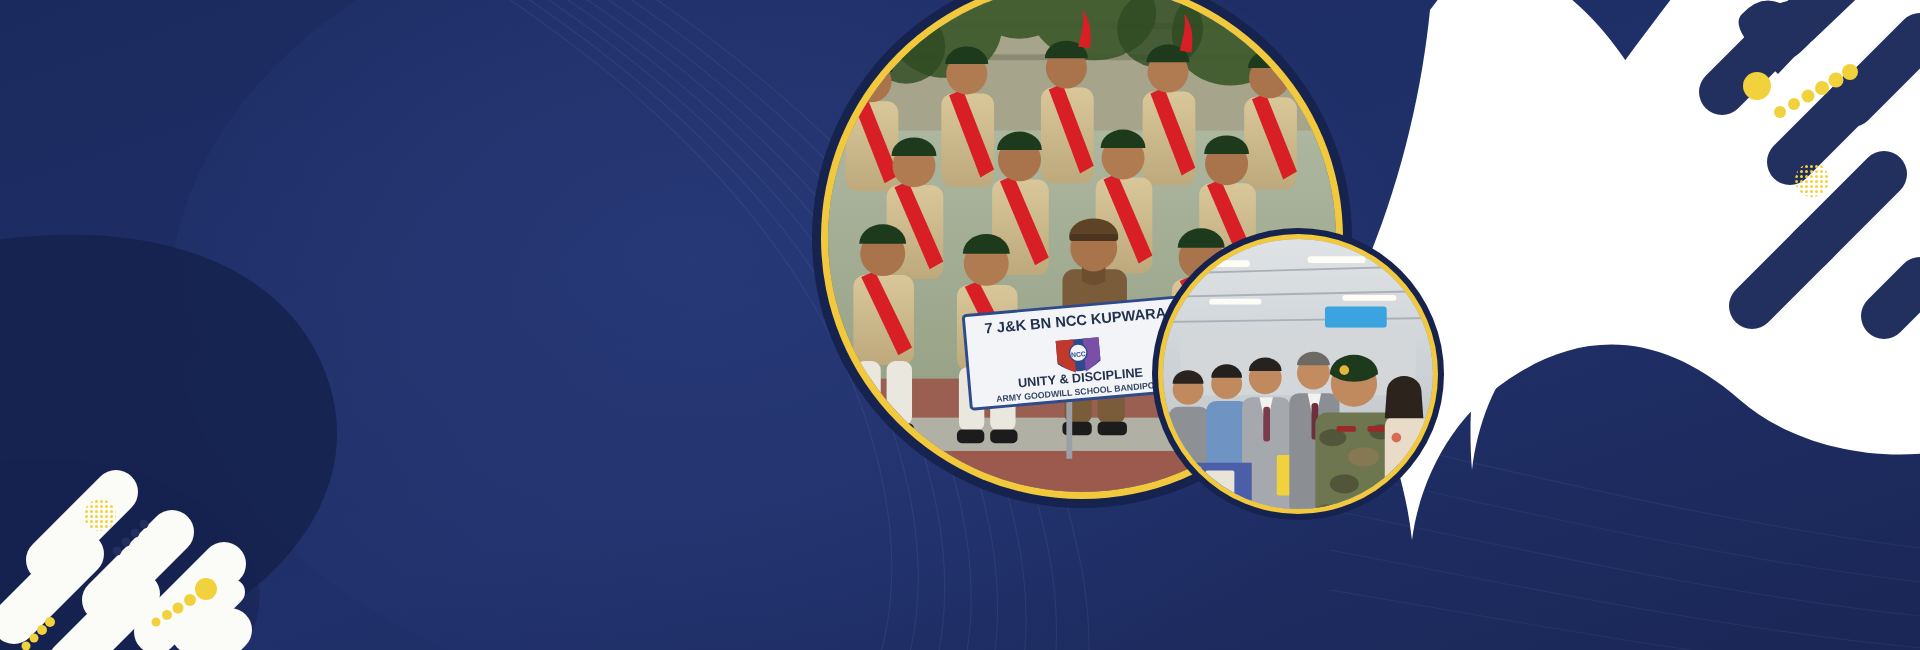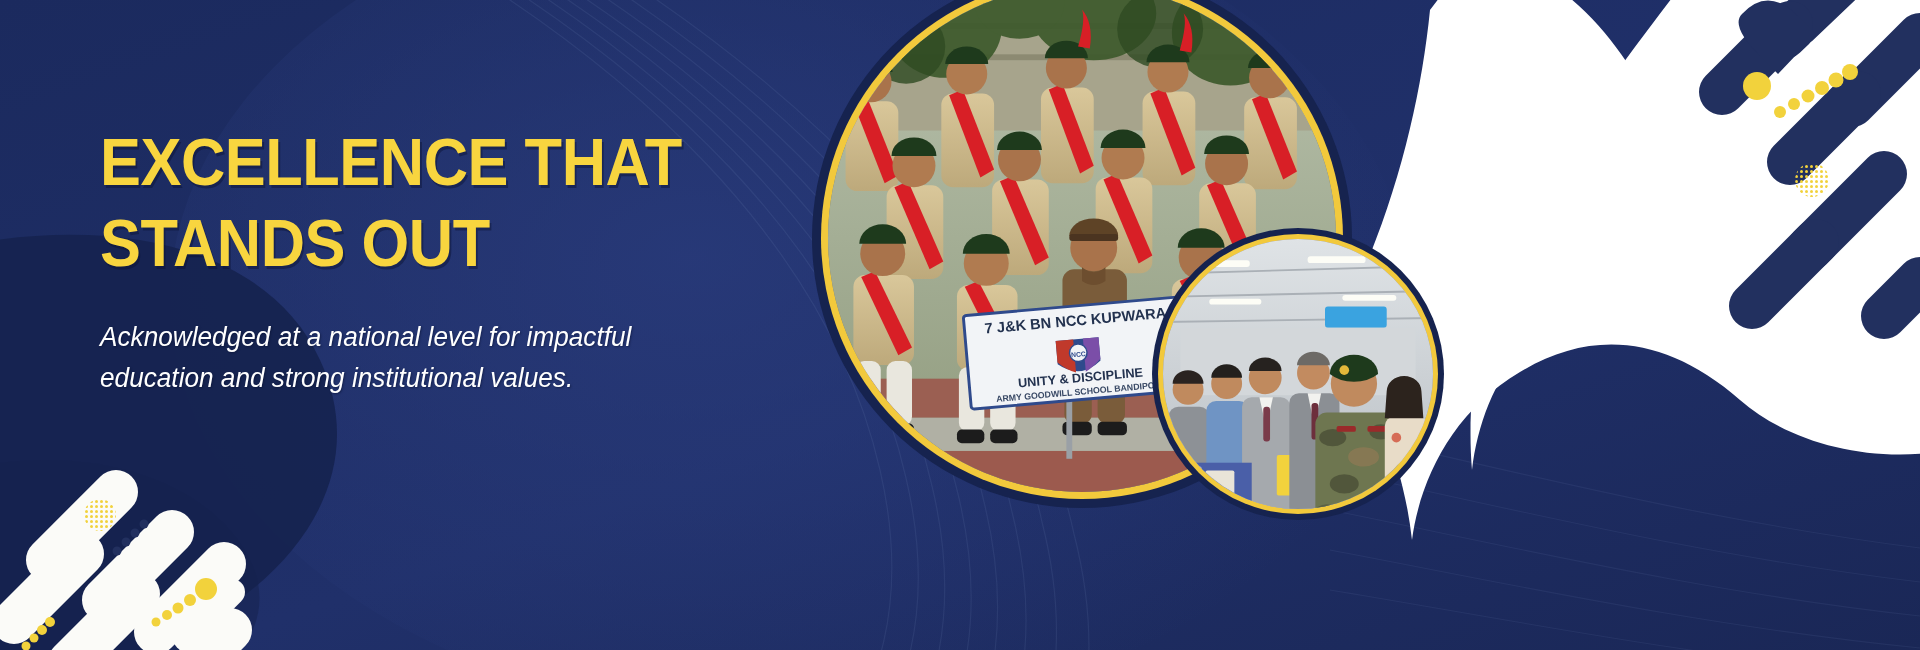--- a/index.html
+++ b/index.html
@@ -207,25 +207,20 @@
       <circle cx="167" cy="615" r="5"></circle>
       <circle cx="156" cy="622" r="4.5"></circle>
       <circle cx="50" cy="622" r="5"></circle>
       <circle cx="42" cy="630" r="5"></circle>
       <circle cx="34" cy="638" r="4.5"></circle>
       <circle cx="26" cy="646" r="4.5"></circle>
     </g>
     <circle cx="100" cy="515" r="16" fill="url(#halftoneY)"></circle>
   </svg>
 
-  <div id="text-block">
-    <div id="headline">EXCELLENCE THAT
-STANDS OUT</div>
-    <div id="subtitle">Acknowledged at a national level for impactful education and strong institutional values.</div>
-  </div>
 
   <div class="photo-circle" id="photo-main">
     <div class="ring-gold">
       <div class="img">
         <svg viewBox="0 0 520 520" preserveAspectRatio="xMidYMid slice">
           <defs>
             <linearGradient id="skyG" x1="0" y1="0" x2="0" y2="1">
               <stop offset="0%" stop-color="#b9c2ae"></stop>
               <stop offset="100%" stop-color="#8f9a7c"></stop>
             </linearGradient>

